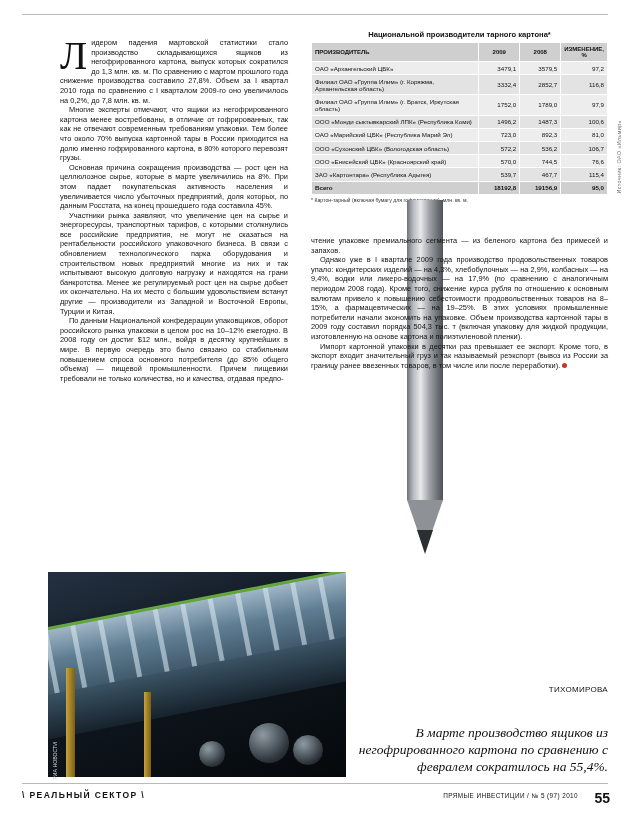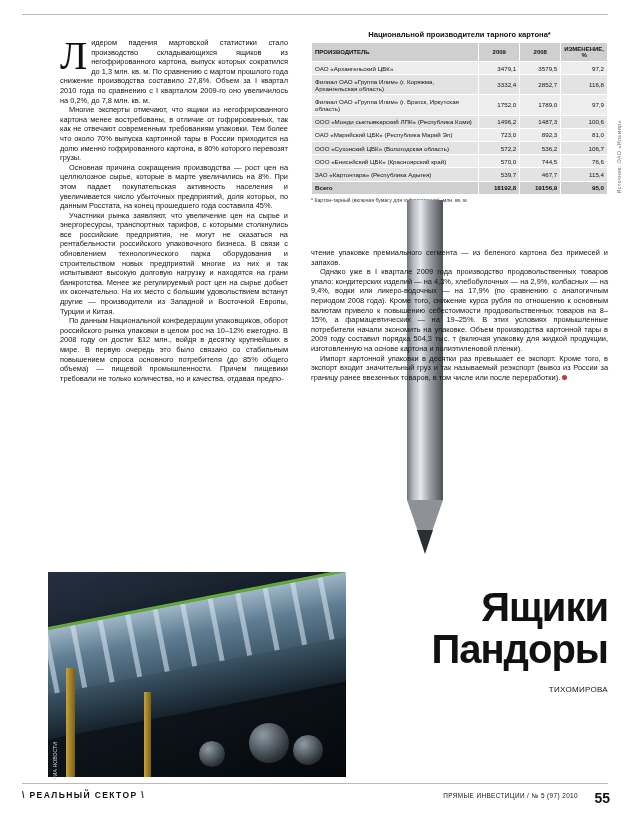--- a/index.html
+++ b/index.html
@@ -36,21 +36,21 @@
   .col p.first{text-indent:0;}
   #col1{left:60px;top:38px;width:228px;}
   .dropcap{
     float:left;
     font-family:"Liberation Serif",serif;
     font-size:40px;
     line-height:32px;
     padding:2px 4px 0 0;
     color:#111;
   }
-  #col2{left:311px;top:236px;width:297px;margin-top:12px;}
+  #col2{left:311px;top:236px;width:297px;}
 
   
   .tablewrap{
     position:absolute;left:311px;top:30px;width:297px;
   }
   .tbl-title{
     font-size:7.6px;font-weight:bold;text-align:center;margin-bottom:3px;color:#111;
   }
   table.prod{
     border-collapse:collapse;width:100%;
@@ -301,26 +301,23 @@
     </div>
     <div class="belt2"></div>
     <div class="post" style="left:18px;top:96px;width:9px;height:110px;"></div>
     <div class="post" style="left:96px;top:120px;width:7px;height:86px;"></div>
     <div class="roller" style="left:200px;top:150px;width:40px;height:40px;"></div>
     <div class="roller" style="left:244px;top:162px;width:30px;height:30px;"></div>
     <div class="roller" style="left:150px;top:168px;width:26px;height:26px;"></div>
   </div>
   <div class="photo-credit">РИА НОВОСТИ</div>
 
-  <div class="headline">
-    <div>Ящики</div>
-    <div>Пандоры</div>
-  </div>
   <div class="byline">
     <div class="sur">ТИХОМИРОВА</div>
   </div>
+  <div class="lede">В марте производство ящиков из негофрированного картона по сравнению с февралем сократилось на 55,4%.</div>
 
   <div class="footer-rule"></div>
   <div class="foot-left">\ РЕАЛЬНЫЙ СЕКТОР \</div>
   <div class="foot-mid">ПРЯМЫЕ ИНВЕСТИЦИИ / № 5 (97) 2010</div>
   <div class="foot-page">55</div>
 
 </div>
 
 </body></html>

